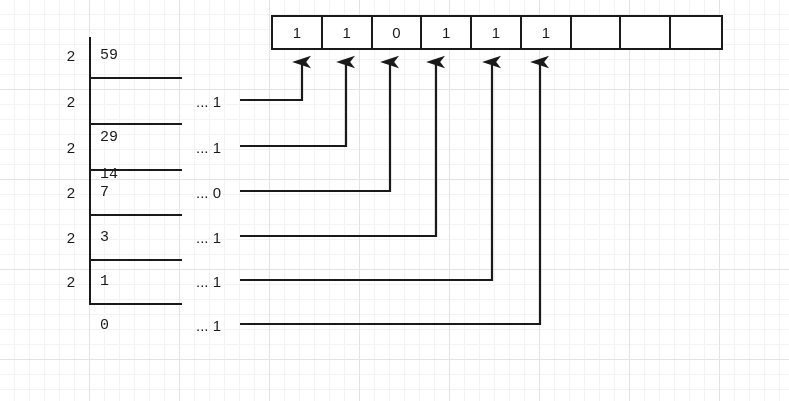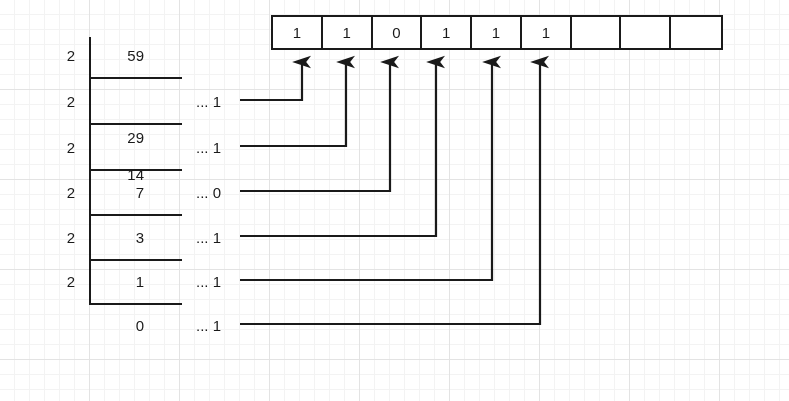--- a/index.html
+++ b/index.html
@@ -23,21 +23,21 @@
     font-family: "Liberation Sans", sans-serif;
   }
   .txt {
     position: absolute;
     color: #1a1a1a;
     font-size: 15px;
     line-height: 1;
     white-space: nowrap;
   }
   .divisor { text-align: right; }
-  .quot { text-align: right; }
+  .quot { text-align: left; font-family: Liberation Mono, monospace; }
   .remlab { text-align: left; }
 
   
   .vline {
     position: absolute;
     background: #1a1a1a;
     width: 2px;
   }
   .hline {
     position: absolute;

